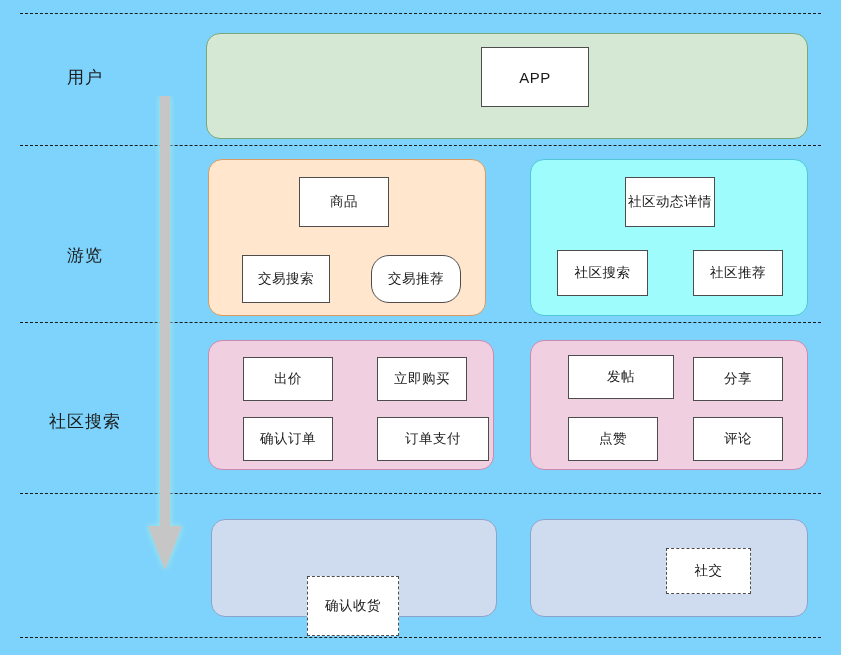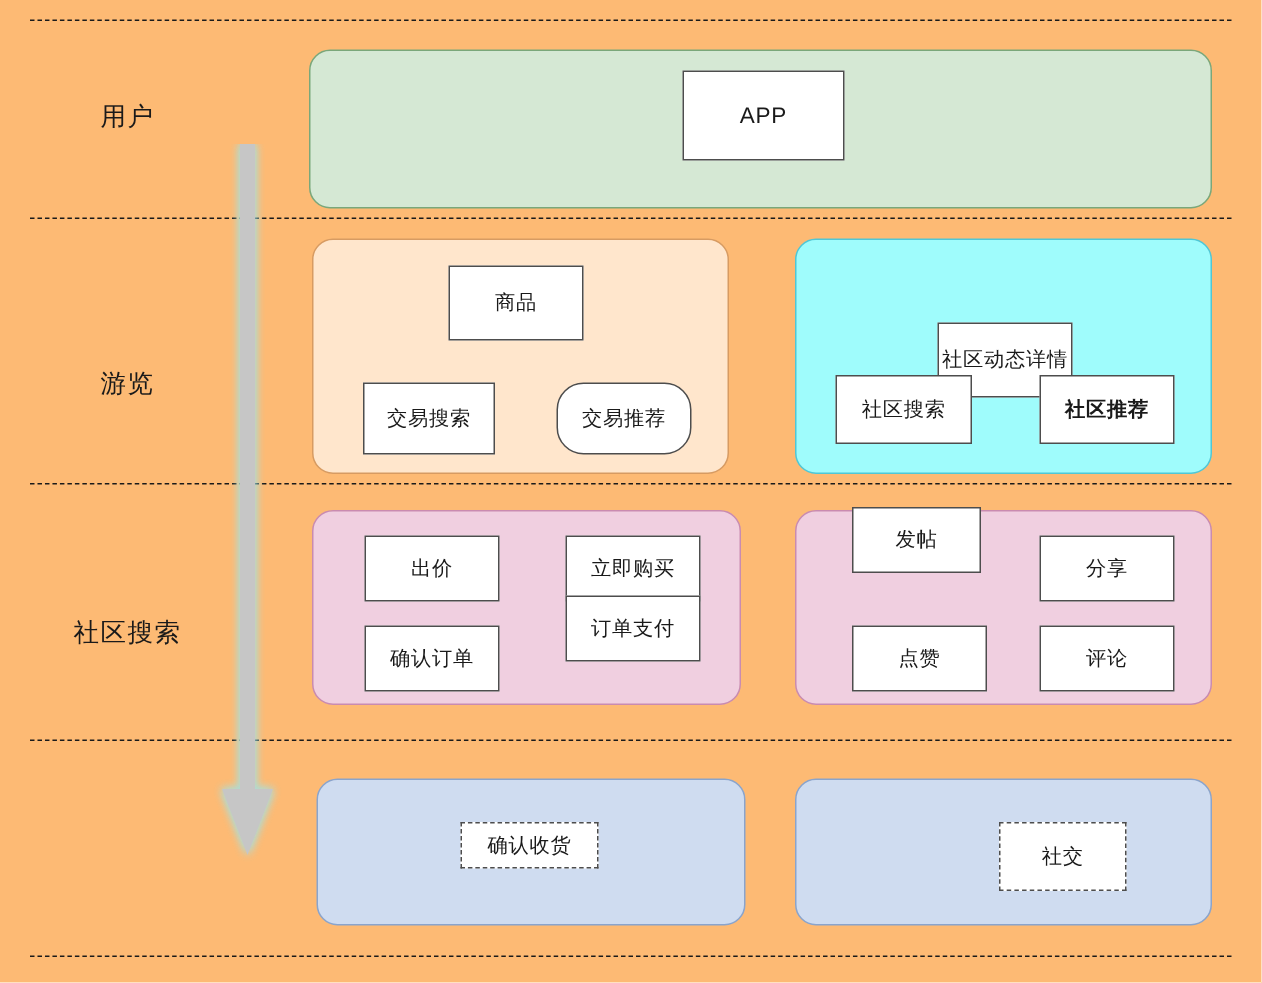--- a/index.html
+++ b/index.html
@@ -7,21 +7,21 @@
     padding: 0;
     background: #ffffff;
   }
   body {
     font-family: "Liberation Sans", "DejaVu Sans", sans-serif;
   }
   #canvas {
     position: relative;
     width: 841px;
     height: 655px;
-    background: #fdba74;
+    background: #7dd3fc;
     overflow: hidden;
   }
 
   
   .lane-sep {
     position: absolute;
     left: 20px;
     width: 801px;
     height: 0;
     border-top: 1.6px dashed #1a1a1a;
@@ -113,38 +113,38 @@
       </filter>
     </defs>
     <g filter="url(#glow)" opacity="0.85">
       <path d="M18 0 L28 0 L28 430 L40 430 L23 474 L6 430 L18 430 Z" fill="#9fe3e8"></path>
     </g>
     <path d="M18 0 L28 0 L28 430 L40 430 L23 474 L6 430 L18 430 Z" fill="#c6c6c6"></path>
   </svg>
 
   <div id="groups">
       <div class="group group-user" style="left: 206px; top: 33px; width: 602px; height: 106px;"></div>
-      <div class="node app" style="left: 455px; top: 47px; width: 108px; height: 60px;">APP</div>
+      <div class="node app" style="left: 481px; top: 47px; width: 108px; height: 60px;">APP</div>
       <div class="group group-browse" style="left: 208px; top: 159px; width: 278px; height: 157px;"></div>
       <div class="node" style="left: 299px; top: 177px; width: 90px; height: 50px;">商品</div>
       <div class="node" style="left: 242px; top: 255px; width: 88px; height: 48px;">交易搜索</div>
       <div class="node" style="left: 371px; top: 255px; width: 90px; height: 48px; border-radius: 18px;">交易推荐</div>
       <div class="group group-comm" style="left: 530px; top: 159px; width: 278px; height: 157px;"></div>
-      <div class="node" style="left: 625px; top: 177px; width: 90px; height: 50px; margin-top: 38px;">社区动态详情</div>
+      <div class="node" style="left: 625px; top: 177px; width: 90px; height: 50px;">社区动态详情</div>
       <div class="node" style="left: 557px; top: 250px; width: 91px; height: 46px;">社区搜索</div>
-      <div class="node" style="left: 693px; top: 250px; width: 90px; height: 46px; font-weight: bold;">社区推荐</div>
+      <div class="node" style="left: 693px; top: 250px; width: 90px; height: 46px;">社区推荐</div>
       <div class="group group-action" style="left: 208px; top: 340px; width: 286px; height: 130px;"></div>
       <div class="node" style="left: 243px; top: 357px; width: 90px; height: 44px;">出价</div>
       <div class="node" style="left: 377px; top: 357px; width: 90px; height: 44px;">立即购买</div>
       <div class="node" style="left: 243px; top: 417px; width: 90px; height: 44px;">确认订单</div>
-      <div class="node" style="left: 377px; top: 397px; width: 90px; height: 44px;">订单支付</div>
+      <div class="node" style="left: 377px; top: 417px; width: 112px; height: 44px;">订单支付</div>
       <div class="group group-action" style="left: 530px; top: 340px; width: 278px; height: 130px;"></div>
-      <div class="node" style="left: 568px; top: 338px; width: 86px; height: 44px; text-align: right;">发帖</div>
+      <div class="node" style="left: 568px; top: 355px; width: 106px; height: 44px; text-align: right;">发帖</div>
       <div class="node" style="left: 693px; top: 357px; width: 90px; height: 44px;">分享</div>
       <div class="node" style="left: 568px; top: 417px; width: 90px; height: 44px;">点赞</div>
       <div class="node" style="left: 693px; top: 417px; width: 90px; height: 44px;">评论</div>
       <div class="group group-result" style="left: 211px; top: 519px; width: 286px; height: 98px;"></div>
-      <div class="node dashed" style="left: 307px; top: 548px; width: 92px; height: 31px; font-family: Liberation Serif, serif;">确认收货</div>
+      <div class="node dashed" style="left: 307px; top: 576px; width: 92px; height: 60px; font-family: Liberation Serif, serif;">确认收货</div>
       <div class="group group-result" style="left: 530px; top: 519px; width: 278px; height: 98px;"></div>
       <div class="node dashed" style="left: 630px; top: 548px; width: 85px; height: 46px; margin-left: 36px;">社交</div>
     </div>
 
 </div>
 
 </body></html>

